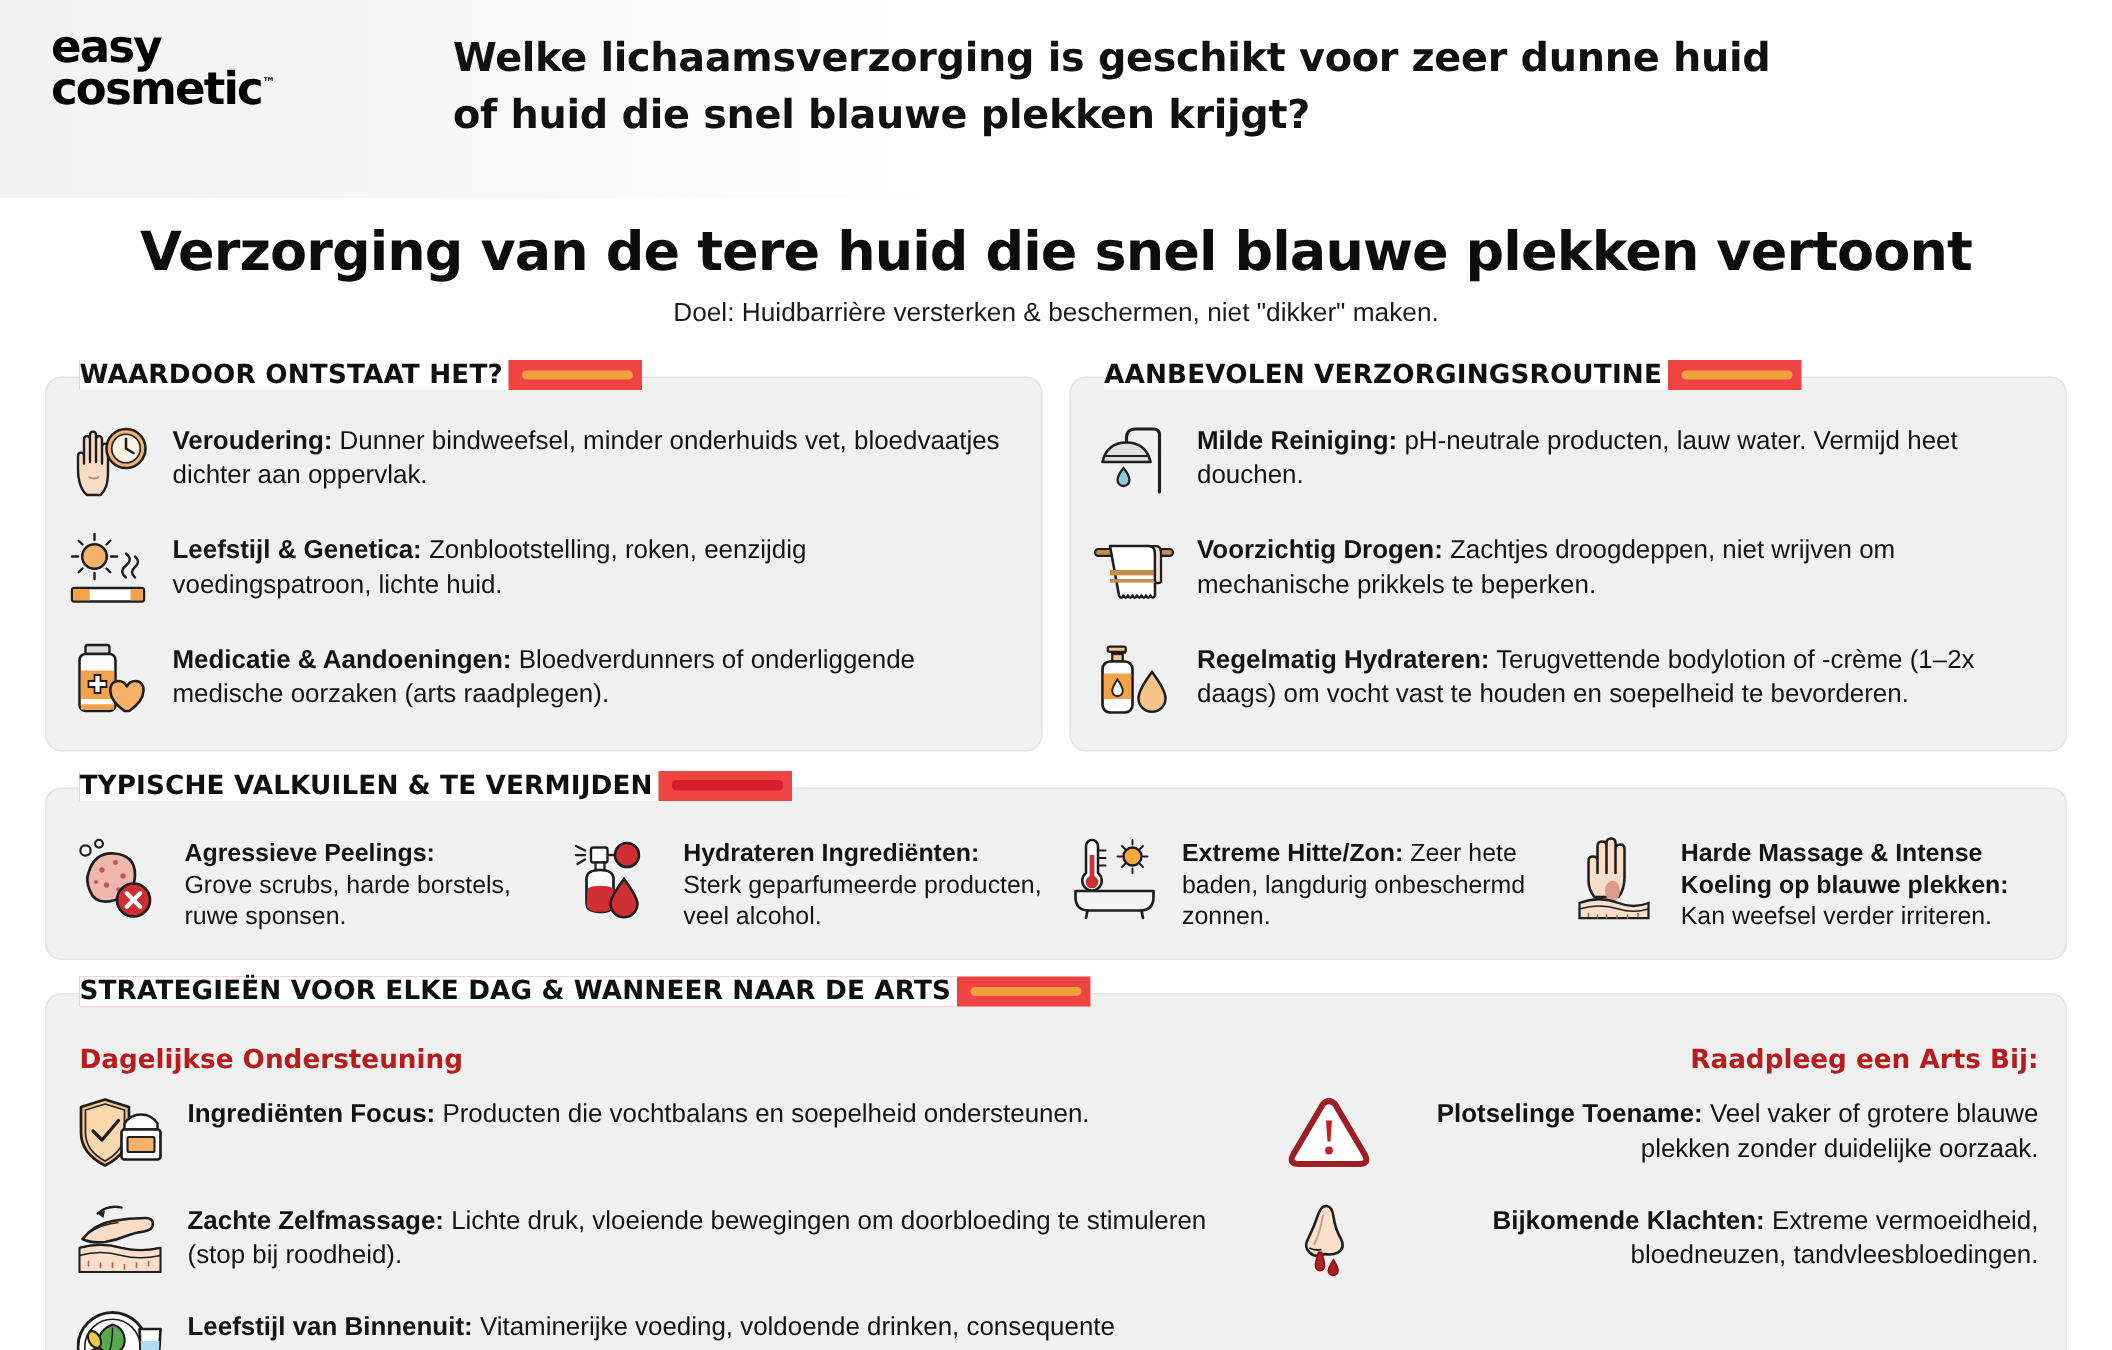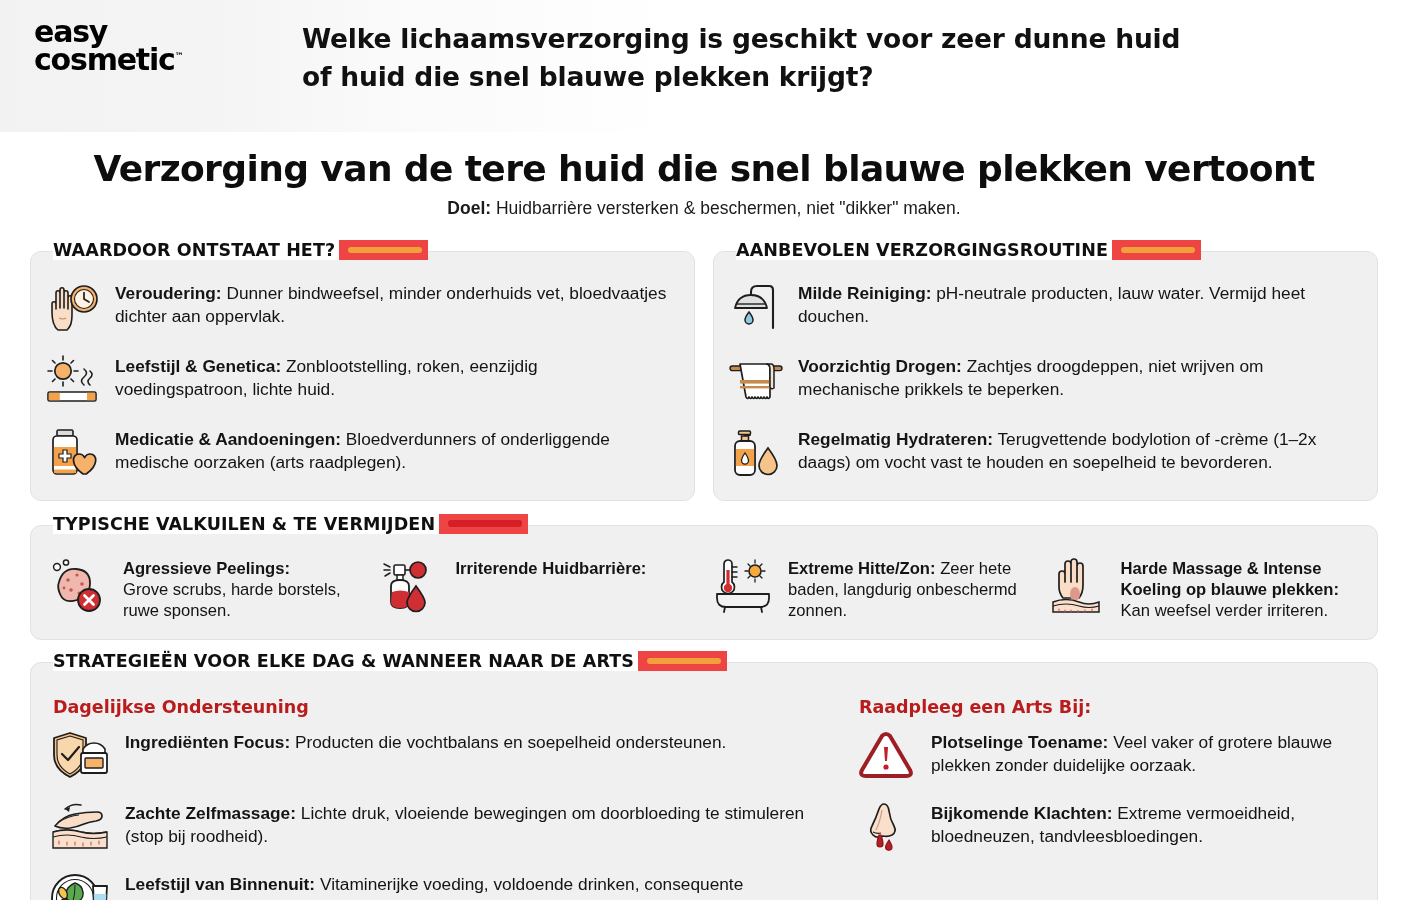--- a/index.html
+++ b/index.html
@@ -70,21 +70,21 @@
     letter-spacing: -0.6px;
     color: #0d0d0d;
     line-height: 1.1;
     text-align: center;
   }
   .subtitle {
     margin-top: 9px;
     font-size: 17.5px;
     color: #1b1b1b;
   }
-  .subtitle b { font-weight: 700; }
+  .subtitle b { font-weight: 400; }
 
   
   .panel {
     background: #f0f0f0;
     border: 1px solid #e2e2e2;
     border-radius: 11px;
     position: relative;
   }
   .panel-head {
     position: absolute;
@@ -154,21 +154,21 @@
   .col-right { flex: 1; position: relative; }
   .subhead {
     font-family: "DejaVu Sans", sans-serif;
     font-weight: 700;
     font-size: 17.5px;
     color: #b91c1c;
     margin: 4px 0 12px 4px;
   }
   .sec3 .row + .row { margin-top: 15px; }
   .sec3 .ico { width: 62px; height: 56px; }
-  .right-inner { padding-left: 6px; }
+  .right-inner { padding-left: 6px; text-align: right; }
 </style>
 </head>
 <body>
 
 <div class="header">
   <div class="header-bg"></div>
   <div class="logo">
     <div class="logo-line logo-easy">easy</div>
     <div class="logo-line logo-cosmetic"><span>cosmetic</span><span class="logo-tm">™</span></div>
   </div>
@@ -331,21 +331,21 @@
             </g>
             <rect x="12" y="7" width="11" height="10" rx="1.5" fill="#fff" stroke="#1e1e1e" stroke-width="1.6"></rect>
             <line x1="23" y1="12" x2="29" y2="12" stroke="#1e1e1e" stroke-width="1.6"></line>
             <circle cx="36" cy="12" r="8" fill="#cf2e33" stroke="#1e1e1e" stroke-width="1.7"></circle>
             <rect x="15" y="17" width="6" height="5" fill="#fff" stroke="#1e1e1e" stroke-width="1.5"></rect>
             <path d="M9 28 q0 -6 9 -6 q9 0 9 6 L27 44 q0 6 -9 6 q-9 0 -9 -6 z" fill="#ffffff" stroke="#1e1e1e" stroke-width="1.8"></path>
             <path d="M10 34 q8 -3 17 0 L27 44 q0 6 -9 6 q-9 0 -9 -6 z" fill="#cf2e33"></path>
             <path d="M34 28 q9 12 9 16.5 a9 9 0 0 1 -18 0 Q25 40 34 28 z" fill="#cf2e33" stroke="#1e1e1e" stroke-width="1.7"></path>
           </svg>
         </span>
-        <span class="txt"><b>Irriterende Huidbarrière:</b><br></span>
+        <span class="txt"><b>Hydrateren Ingrediënten:</b><br><span>Sterk geparfumeerde producten, veel alcohol.</span></span>
       </div>
 
       <div class="row">
         <span class="ico">
           <svg width="58" height="56" viewBox="0 0 58 56">
             <path d="M10 6 a4 4 0 0 1 8 0 L18 24 a6.5 6.5 0 1 1 -8 0 z" fill="#ffffff" stroke="#1e1e1e" stroke-width="1.7"></path>
             <circle cx="14" cy="30" r="4.2" fill="#cf2e33"></circle>
             <rect x="12.4" y="12" width="3.2" height="16" fill="#cf2e33"></rect>
             <g stroke="#1e1e1e" stroke-width="1.4" stroke-linecap="round">
               <line x1="18" y1="9" x2="23" y2="9"></line>

